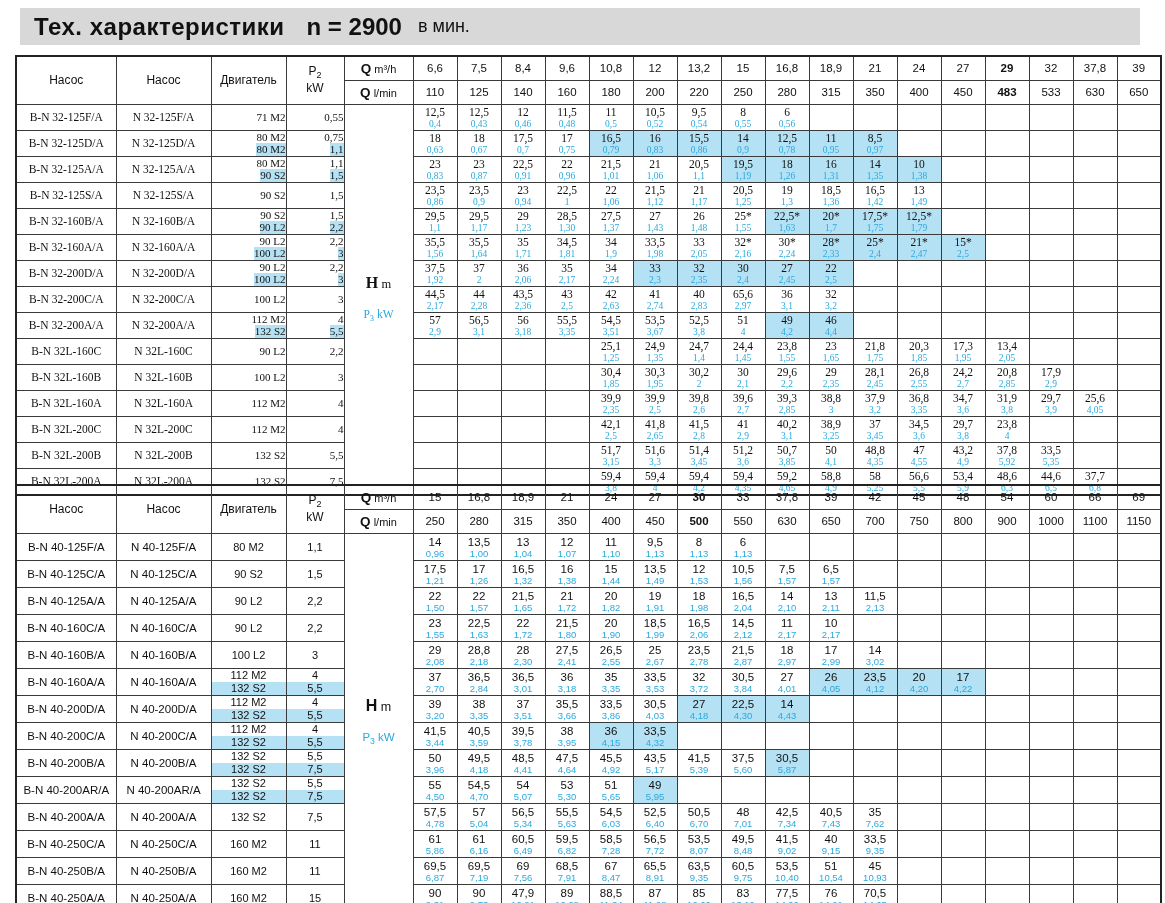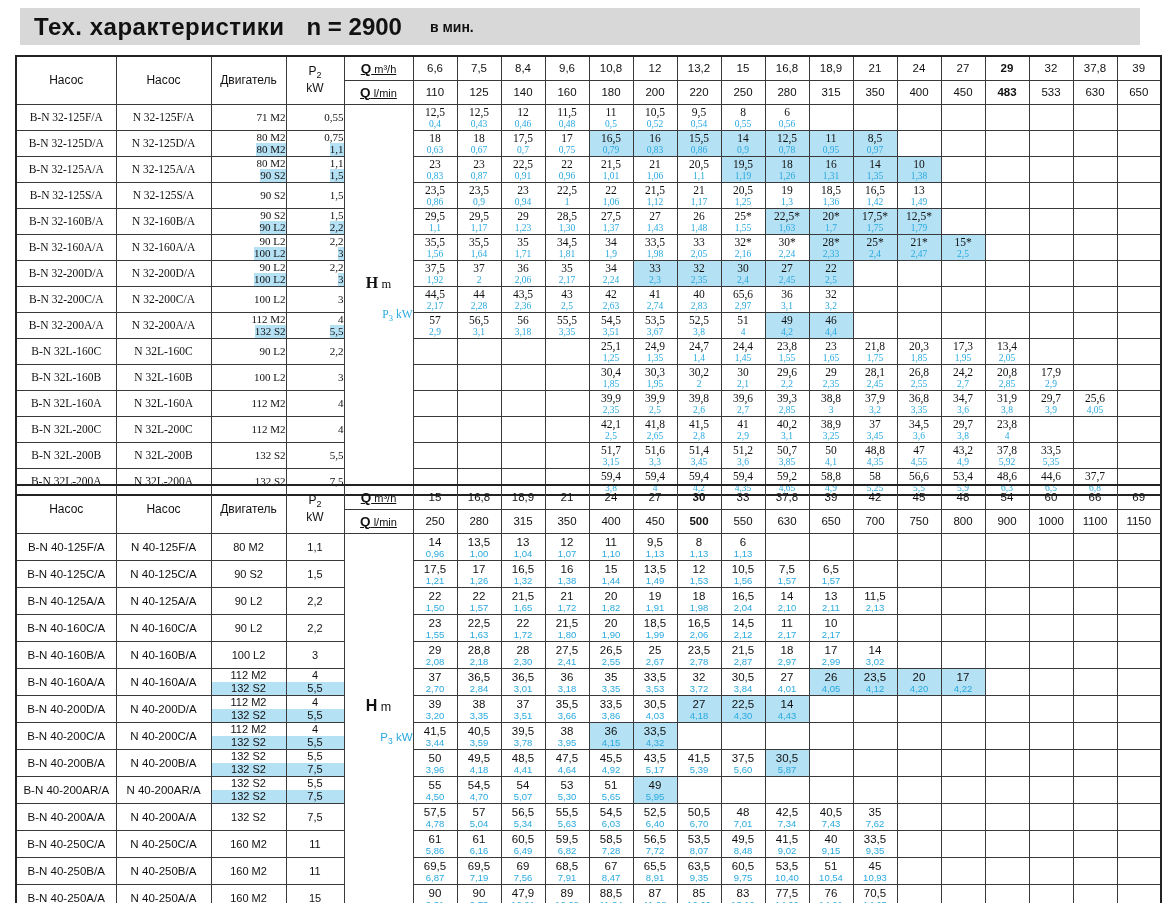--- a/index.html
+++ b/index.html
@@ -2,47 +2,47 @@
 <html><head>
 <meta charset="utf-8">
 <style>
   html,body{margin:0;padding:0;background:#fff;}
   body{width:1165px;height:903px;font-family:"Liberation Sans",sans-serif;color:#111;overflow:hidden;}
   .page{position:relative;width:1165px;height:903px;background:#fff;}
   .title-bar{position:absolute;left:20px;top:8px;width:1120px;height:37px;background:#d8d8d8;
     display:flex;align-items:center;box-sizing:border-box;padding-left:14px;}
   .t-main{font-size:24px;font-weight:bold;letter-spacing:0.5px;}
   .t-rpm{font-size:24px;font-weight:bold;margin-left:22px;}
-  .t-unit{font-size:14px;font-weight:bold;margin-left:28px;}
+  .t-unit{font-size:18px;font-weight:normal;margin-left:16px;}
   table.tbl{border-collapse:collapse;table-layout:fixed;position:absolute;left:15px;border:2px solid #222;}
   #tbl1{top:55px;}
   #tbl2{top:484px;}
   .tbl th,.tbl td{border:1px solid #3a3a3a;padding:0;margin:0;text-align:center;vertical-align:middle;overflow:hidden;}
   .tbl thead tr{height:24px;}
   #tbl1 tbody tr{height:25px;font-family:Liberation Serif, serif;}
   #tbl2 tbody tr{height:26px;}
   .hdr{font-size:12px;font-weight:normal;}
   .p2h{font-size:12px;font-weight:normal;line-height:13px;}
   .p2h sub{font-size:9px;}
-  .qcell{font-size:11px;font-weight:normal;text-align:left;padding-left:8px;text-decoration:underline;}
+  .qcell{font-size:11px;font-weight:normal;text-align:left;padding-left:8px;}
   .qsym{font-weight:bold;font-size:13.5px;}
   .fv{font-size:11.5px;font-weight:normal;}
   .bcol{font-weight:bold;}
   .lbl{font-size:11.5px;text-align:left;padding-left:7px;white-space:nowrap;}
   .mwrap{display:flex;flex-direction:column;}
   #tbl1 .mwrap{height:25px;align-items:flex-end;}
   #tbl2 .mwrap{height:26px;}
   .mline{flex:1;display:flex;align-items:center;justify-content:center;font-size:11px;}
   .hv{font-size:11.5px;line-height:13px;padding-top:1px;}
   .pv{font-size:9.5px;line-height:10px;color:#29a9df;}
   .hl{background:#b5e1f4;}
   .hm-cell{vertical-align:middle;background:#fff;}
   .hlab{font-size:12.5px;}
   .hsym{font-weight:bold;font-size:16px;}
-  .p3lab{color:#29a9df;font-size:11.5px;margin-top:16px;text-align:right;}
+  .p3lab{color:#29a9df;font-size:11.5px;margin-top:16px;}
   .p3lab sub{font-size:8.5px;}
 </style>
 </head>
 <body>
 
 <div class="page">
   <div class="title-bar">
     <span class="t-main">Тех. характеристики</span>
     <span class="t-rpm">n = 2900</span>
     <span class="t-unit">в мин.</span>

